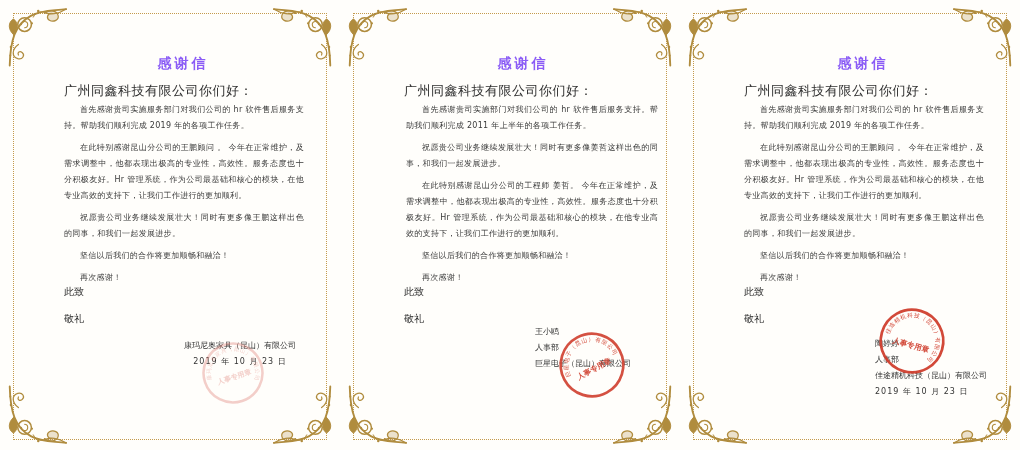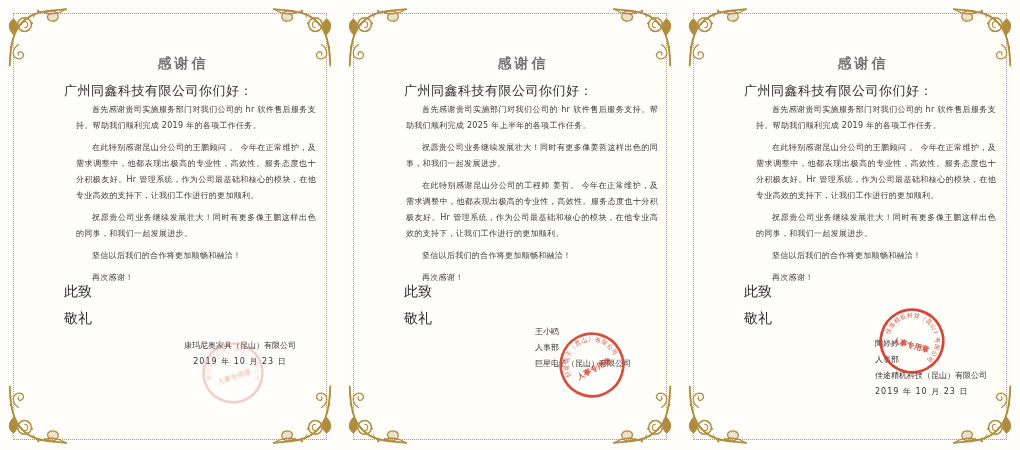--- a/index.html
+++ b/index.html
@@ -13,29 +13,29 @@
            border:1px dotted #c49a4c; }
 
   
   .corner { position:absolute; width:62px; height:62px; color:#b08c3e; }
   .corner.tl { left:6px;  top:6px; }
   .corner.tr { right:6px; top:6px;  transform:scaleX(-1); }
   .corner.bl { left:6px;  bottom:4px; transform:scaleY(-1); }
   .corner.br { right:6px; bottom:4px; transform:scale(-1,-1); }
 
   .title { position:absolute; left:60px; width:246px; top:55px; text-align:center;
-           font-size:14px; font-weight:bold; letter-spacing:3px; color:#737373; }
+           font-size:14px; font-weight:bold; letter-spacing:3px; color:#8b5cf6; }
   .salutation { position:absolute; left:64px; top:82px; font-size:13px; color:#2e2e2e; letter-spacing:.5px; }
 
-  .bodytext { position:absolute; left:76px; width:240px; top:102px; font-size:8px;
+  .bodytext { position:absolute; left:64px; width:240px; top:102px; font-size:8px;
               line-height:16px; color:#3a3a3a; text-align:justify; letter-spacing:.3px; }
   .letter.wide .bodytext { left:66px; width:252px; }
   .bodytext p { text-indent:2em; margin-bottom:6px; }
 
-  .closing { position:absolute; left:64px; top:284px; font-size:14px; color:#2e2e2e; line-height:15px; }
+  .closing { position:absolute; left:64px; top:284px; font-size:10px; color:#2e2e2e; line-height:15px; }
   .closing div { margin-bottom:12px; }
 
   .sig { position:absolute; font-size:8px; color:#333; line-height:16px; }
   .sig-center { left:160px; top:338px; width:160px; text-align:center; }
   .sig-left   { left:195px; top:324px; width:150px; text-align:left; }
   .letter3 .sig-left { top:336px; }
   .sig-line:empty { display:none; }
   .sig-date { letter-spacing:1px; }
 
   
@@ -132,21 +132,21 @@
         <use href="#flourish"></use>
       </svg>
     <svg class="corner br" viewBox="0 0 100 100">
         <use href="#flourish"></use>
       </svg>
 
     <div class="title">感谢信</div>
     <div class="salutation">广州同鑫科技有限公司你们好：</div>
 
     <div class="bodytext">
-      <p>首先感谢贵司实施部门对我们公司的 hr 软件售后服务支持。帮助我们顺利完成 2025 年上半年的各项工作任务。</p>
+      <p>首先感谢贵司实施部门对我们公司的 hr 软件售后服务支持。帮助我们顺利完成 2011 年上半年的各项工作任务。</p>
       <p>祝愿贵公司业务继续发展壮大！同时有更多像姜哲这样出色的同事，和我们一起发展进步。</p>
       <p>在此特别感谢昆山分公司的工程师 姜哲。 今年在正常维护，及需求调整中，他都表现出极高的专业性，高效性。服务态度也十分积极友好。Hr 管理系统，作为公司最基础和核心的模块，在他专业高效的支持下，让我们工作进行的更加顺利。</p>
       <p>坚信以后我们的合作将更加顺畅和融洽！</p>
       <p>再次感谢！</p>
     </div>
 
     <div class="closing">
       <div>此致</div>
       <div>敬礼</div>
     </div>

